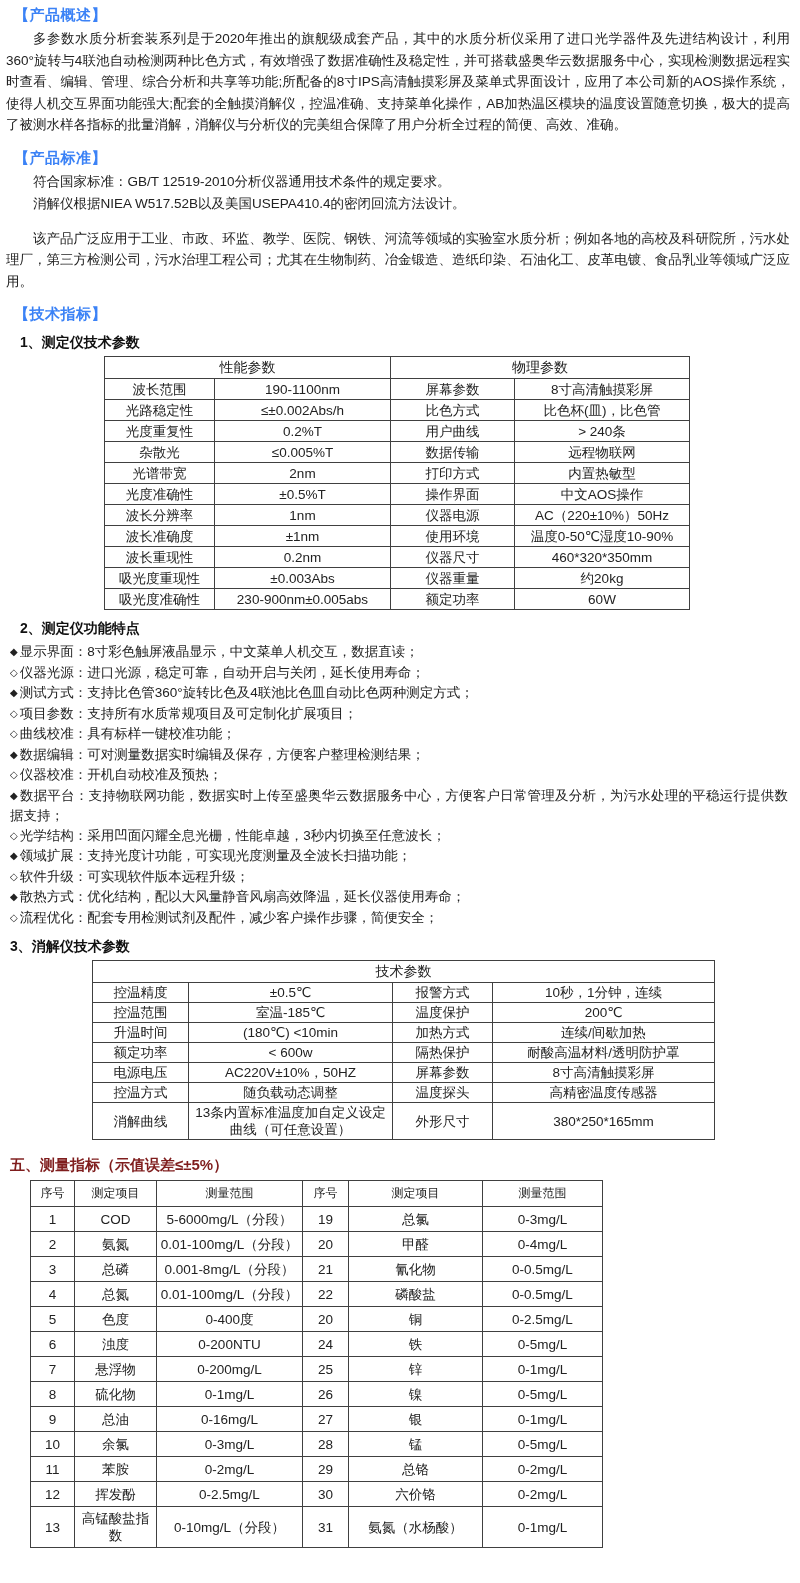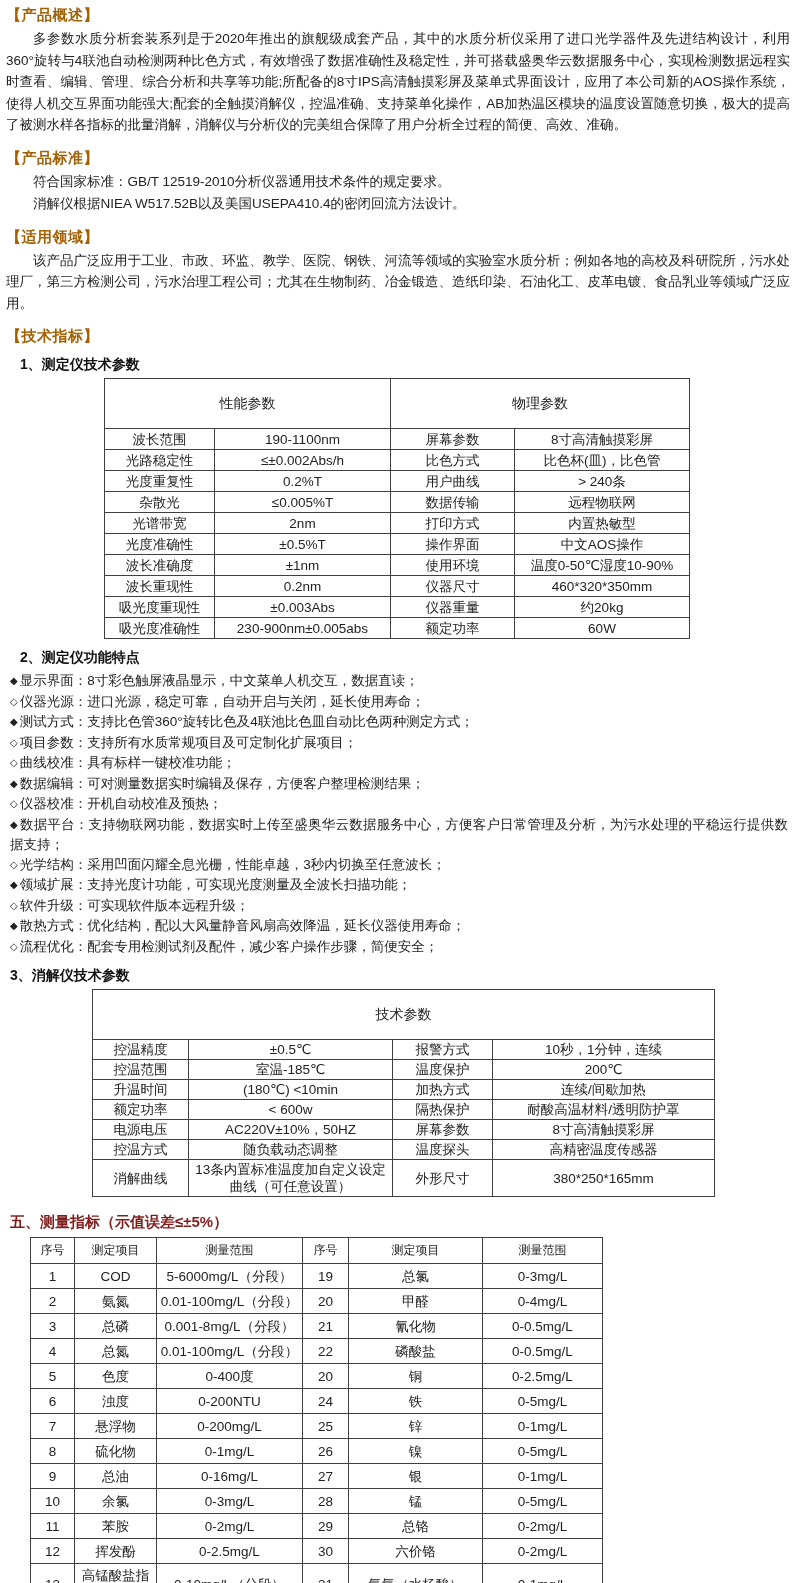--- a/index.html
+++ b/index.html
@@ -5,43 +5,43 @@
   html, body { margin:0; padding:0; background:#ffffff; }
   body {
     width:800px;
     font-family:"Liberation Sans","DejaVu Sans",sans-serif;
     color:#1d1d1d;
     -webkit-font-smoothing:antialiased;
   }
   .page { width:800px; min-height:1583px; box-sizing:border-box; padding:6px 10px 20px 6px; }
 
   .bracket-heading {
-    font-size:15px; font-weight:bold; color:#a16207;
-    margin:0 0 3px 0; letter-spacing:0.5px;
+    font-size:15px; font-weight:bold; color:#3b82f6;
+    margin:0 0 3px 8px; letter-spacing:0.5px;
   }
   .body-text {
     font-size:13.5px; line-height:21.5px; margin:0; color:#222;
     text-align:justify;
   }
   .indent-first { text-indent:2em; }
   .std-line { font-size:13.5px; line-height:22px; margin:0; text-indent:2em; color:#222; }
 
   .section { margin-bottom:13px; }
   .num-title { font-size:14px; font-weight:bold; color:#111; margin:10px 0 4px 14px; }
   .num-title.flush { margin-left:4px; }
 
   table { border-collapse:collapse; table-layout:fixed; }
   th, td {
     border:1px solid #404040;
     font-size:13.5px; color:#222;
     text-align:center; vertical-align:middle;
     padding:1px 3px; line-height:17px;
     word-break:break-word; overflow-wrap:break-word;
   }
-  th { font-weight:normal; font-size:14px; padding:16px 3px; }
+  th { font-weight:normal; font-size:14px; padding:2px 3px; }
 
   .analyzer-table { width:585px; margin-left:98px; }
   .analyzer-table td { height:18px; }
 
   .feature-list { list-style:none; margin:2px 2px 0 0; padding:0 0 0 4px; }
   .feature-list li { font-size:13.5px; line-height:19.5px; color:#222; text-align:justify; }
   .feature-list .bullet { font-size:10px; margin-right:2px; position:relative; top:-1px; }
 
   .digester-table { width:622px; margin-left:86px; }
   .digester-table td { height:17px; }
@@ -61,21 +61,20 @@
     <p class="body-text indent-first">多参数水质分析套装系列是于2020年推出的旗舰级成套产品，其中的水质分析仪采用了进口光学器件及先进结构设计，利用360°旋转与4联池自动检测两种比色方式，有效增强了数据准确性及稳定性，并可搭载盛奥华云数据服务中心，实现检测数据远程实时查看、编辑、管理、综合分析和共享等功能;所配备的8寸IPS高清触摸彩屏及菜单式界面设计，应用了本公司新的AOS操作系统，使得人机交互界面功能强大;配套的全触摸消解仪，控温准确、支持菜单化操作，AB加热温区模块的温度设置随意切换，极大的提高了被测水样各指标的批量消解，消解仪与分析仪的完美组合保障了用户分析全过程的简便、高效、准确。</p>
   </div>
 
   <div class="section">
     <h2 class="bracket-heading">【产品标准】</h2>
     <p class="std-line">符合国家标准：GB/T 12519-2010分析仪器通用技术条件的规定要求。</p>
     <p class="std-line">消解仪根据NIEA W517.52B以及美国USEPA410.4的密闭回流方法设计。</p>
   </div>
 
   <div class="section">
-    <h2 class="bracket-heading">【适用领域】</h2>
     <p class="body-text indent-first">该产品广泛应用于工业、市政、环监、教学、医院、钢铁、河流等领域的实验室水质分析；例如各地的高校及科研院所，污水处理厂，第三方检测公司，污水治理工程公司；尤其在生物制药、冶金锻造、造纸印染、石油化工、皮革电镀、食品乳业等领域广泛应用。</p>
   </div>
 
   <div class="section">
     <h2 class="bracket-heading">【技术指标】</h2>
 
     <div class="num-title">1、测定仪技术参数</div>
     <table class="analyzer-table">
       <colgroup>
         <col style="width:110px">
@@ -118,20 +117,26 @@
             <td>光谱带宽</td>
             <td>2nm</td>
             <td>打印方式</td>
             <td>内置热敏型</td>
           </tr>
           <tr>
             <td>光度准确性</td>
             <td>±0.5%T</td>
             <td>操作界面</td>
             <td>中文AOS操作</td>
+          </tr>
+          <tr>
+            <td>波长分辨率</td>
+            <td>1nm</td>
+            <td>仪器电源</td>
+            <td>AC（220±10%）50Hz</td>
           </tr>
           <tr>
             <td>波长准确度</td>
             <td>±1nm</td>
             <td>使用环境</td>
             <td>温度0-50℃湿度10-90%</td>
           </tr>
           <tr>
             <td>波长重现性</td>
             <td>0.2nm</td>

